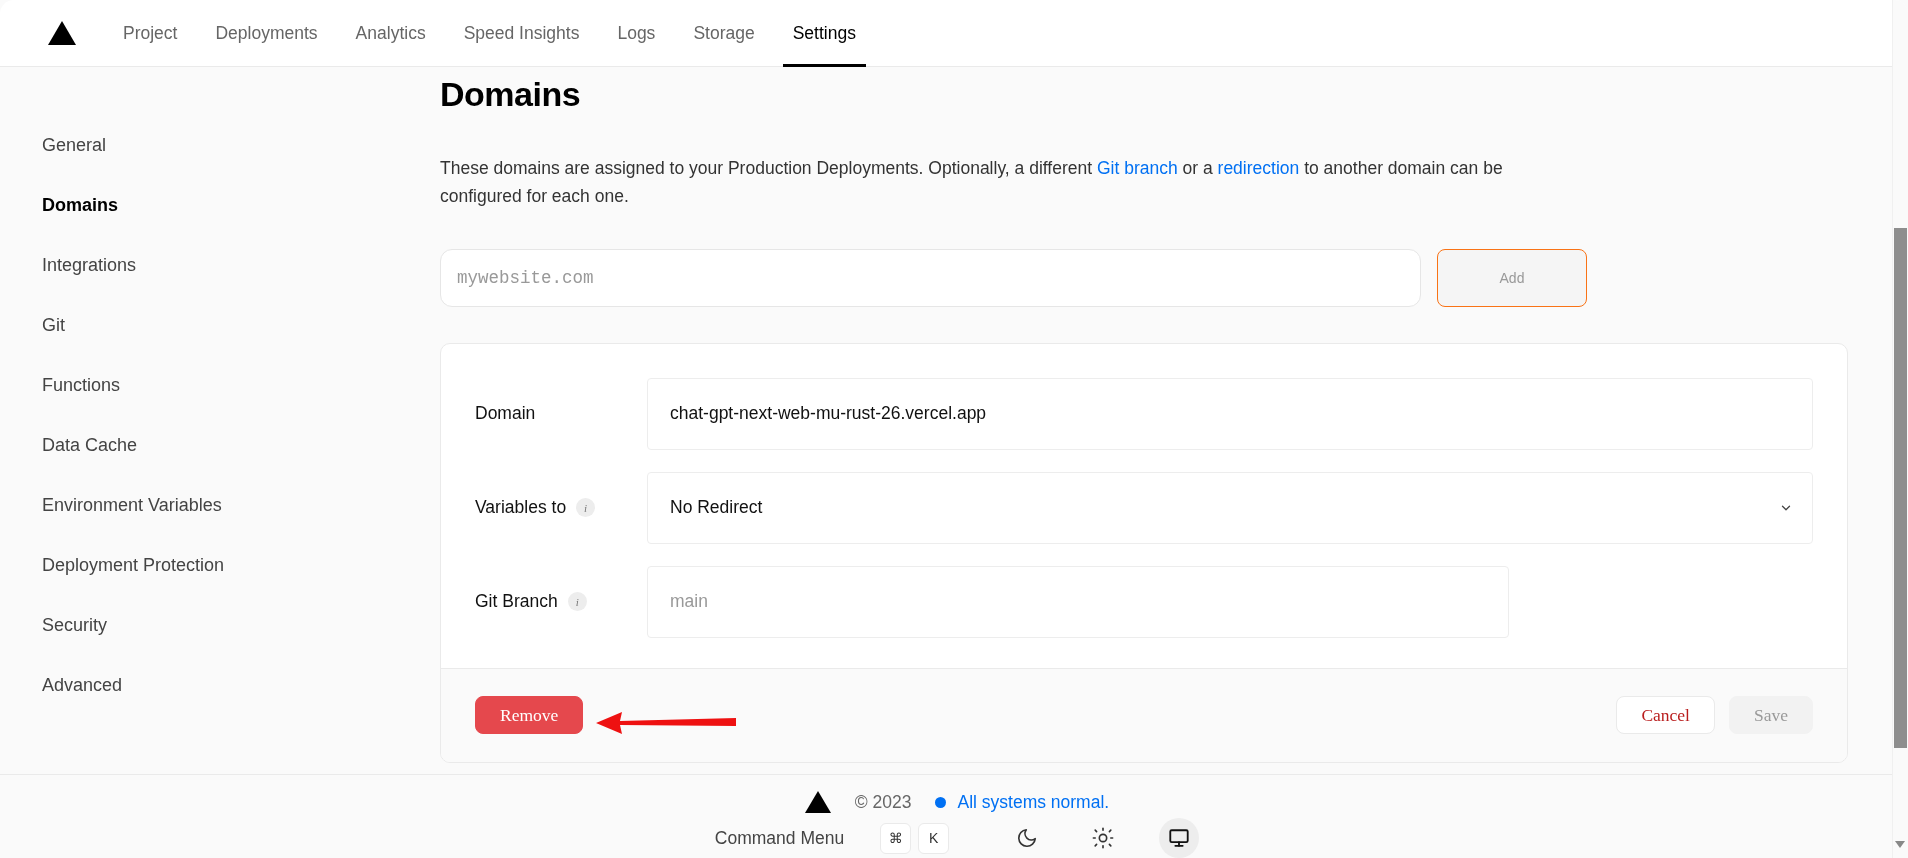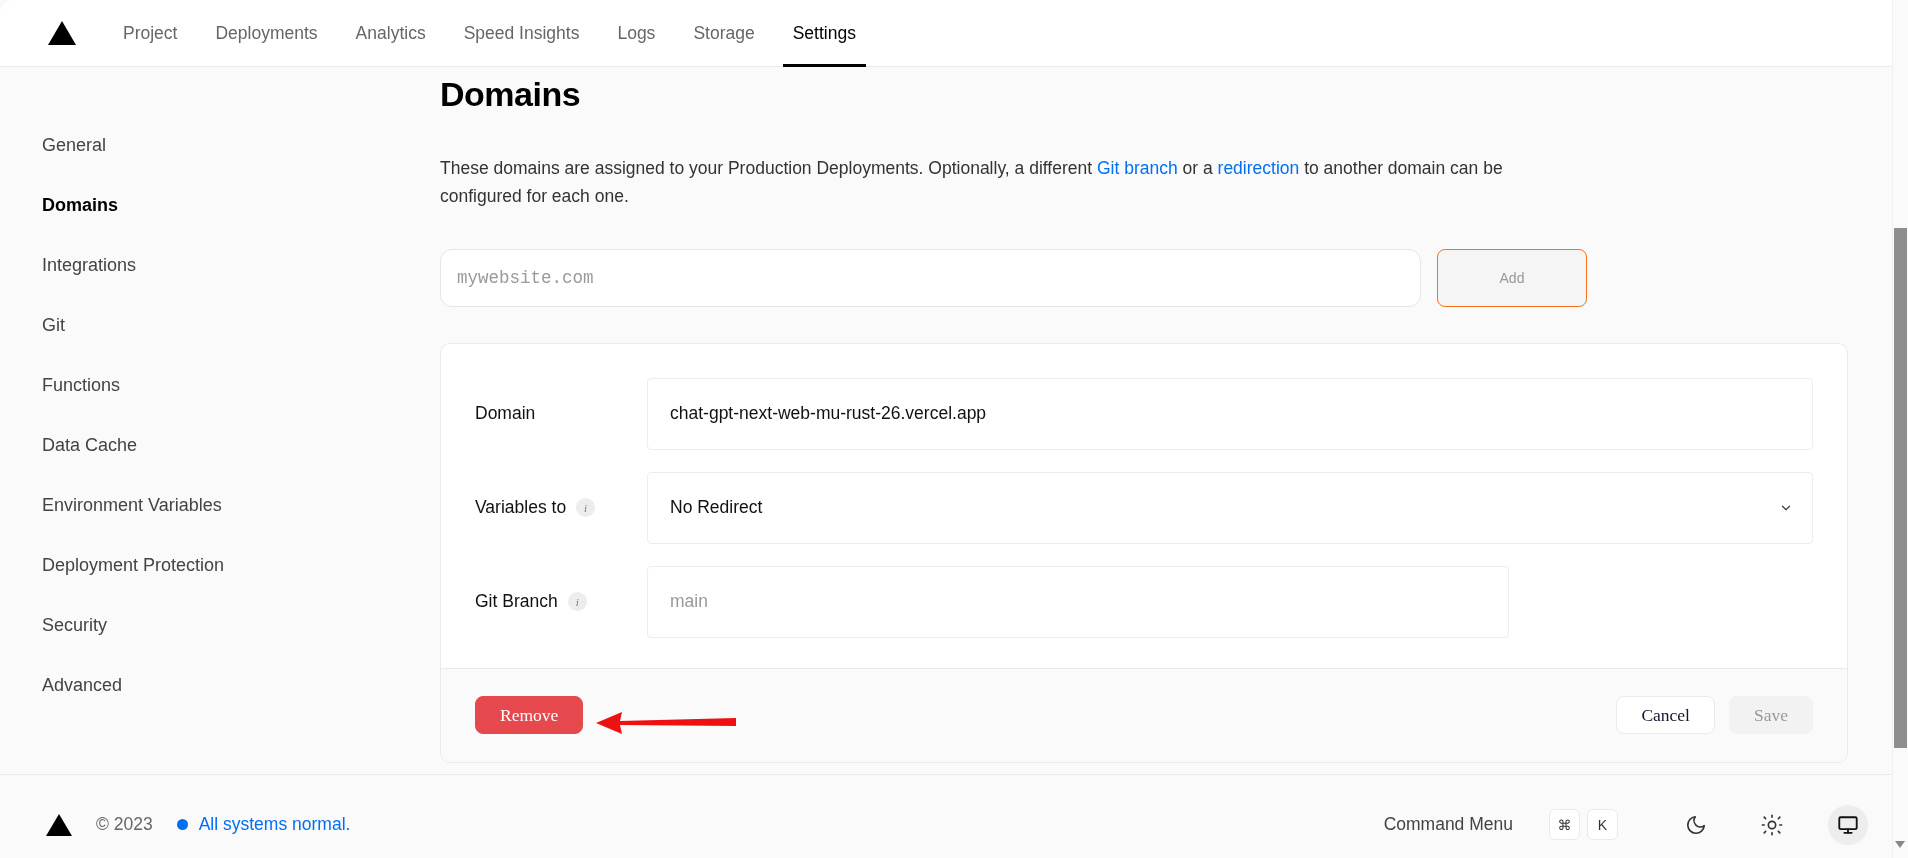--- a/index.html
+++ b/index.html
@@ -195,21 +195,21 @@
   .btn {
     height: 38px;
     border-radius: 8px;
     font-size: 17.5px;
     font-family: Liberation Serif, serif;
     cursor: pointer;
     border: 1px solid transparent;
     padding: 0 24px;
   }
   .btn-remove { background: #e5484d; color: #fff; border-color: #e5484d; font-weight: 500; }
-  .btn-cancel { background: #fff; color: #0f172a; border-color: #eaeaea; }
+  .btn-cancel { background: #fff; color: #b91c1c; border-color: #eaeaea; }
   .btn-save { background: #f2f2f2; color: #999999; border-color: #f2f2f2; cursor: default; }
   .footer-right { display: flex; gap: 14px; }
 
   
   .arrow-annotation {
     position: absolute;
     left: 596px;
     top: 706px;
     width: 140px;
     height: 34px;
@@ -220,20 +220,21 @@
   .page-footer {
     position: absolute;
     left: 0; right: 0; bottom: 0;
     height: 84px;
     border-top: 1px solid #eaeaea;
     background: #fafafa;
     display: flex;
     align-items: center;
     justify-content: space-between;
     padding: 16px 40px 0 46px;
+    flex-direction: column;
   }
   .footer-left { display: flex; align-items: center; gap: 24px; }
   .footer-logo {
     width: 0; height: 0;
     border-left: 13px solid transparent;
     border-right: 13px solid transparent;
     border-bottom: 22px solid #000;
   }
   .copyright { font-size: 17.5px; color: #666666; }
   .status { display: flex; align-items: center; gap: 11px; cursor: pointer; }

